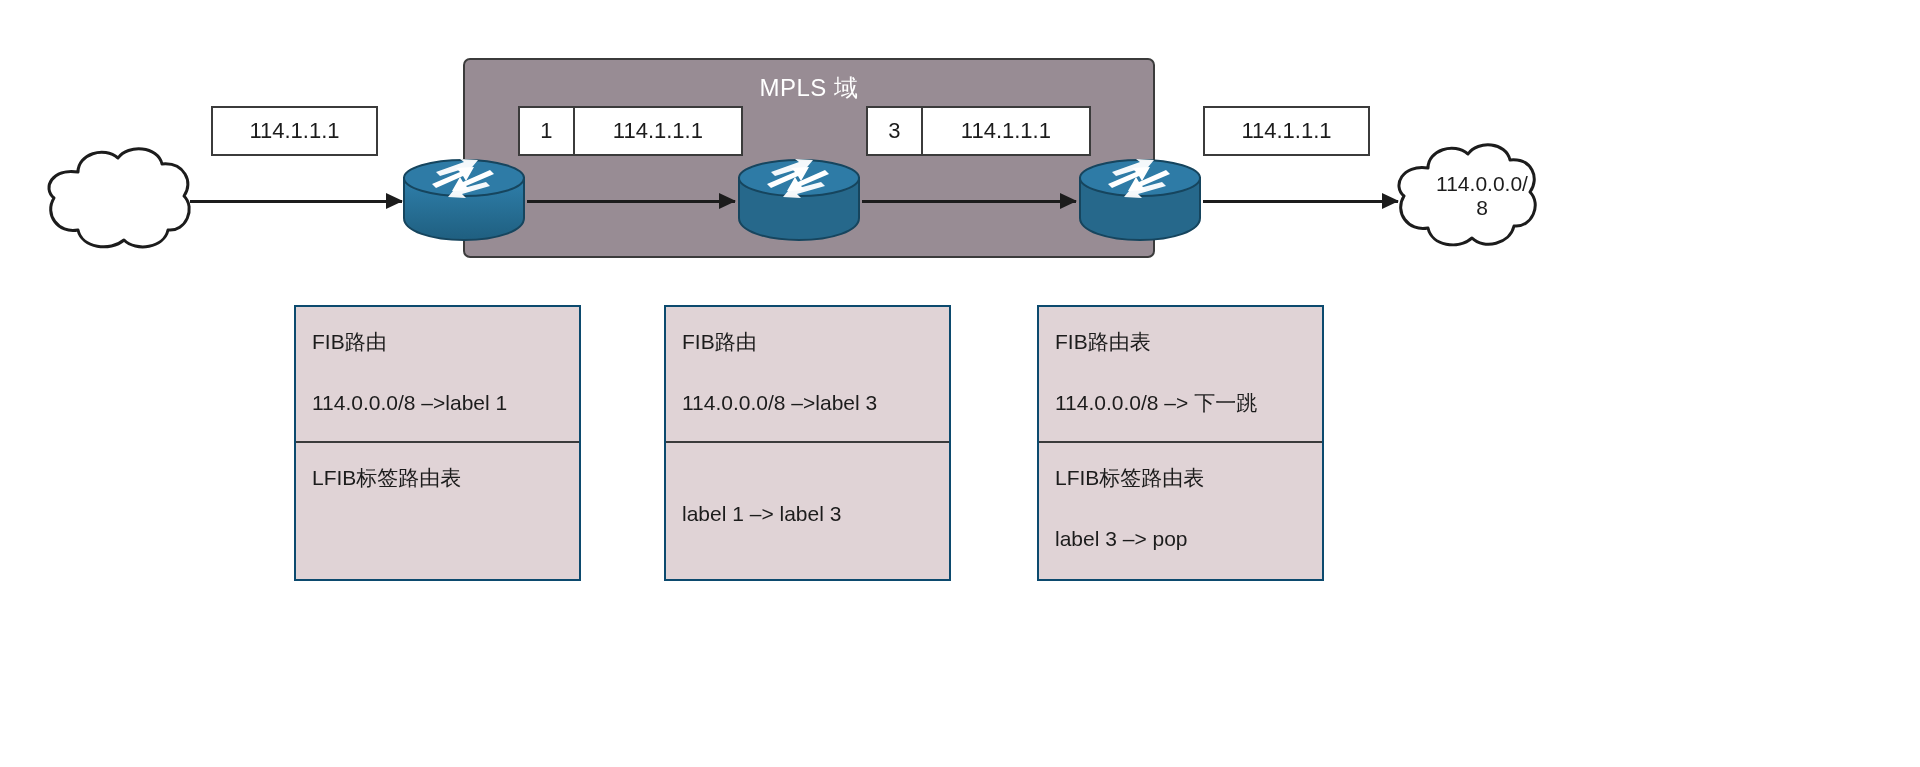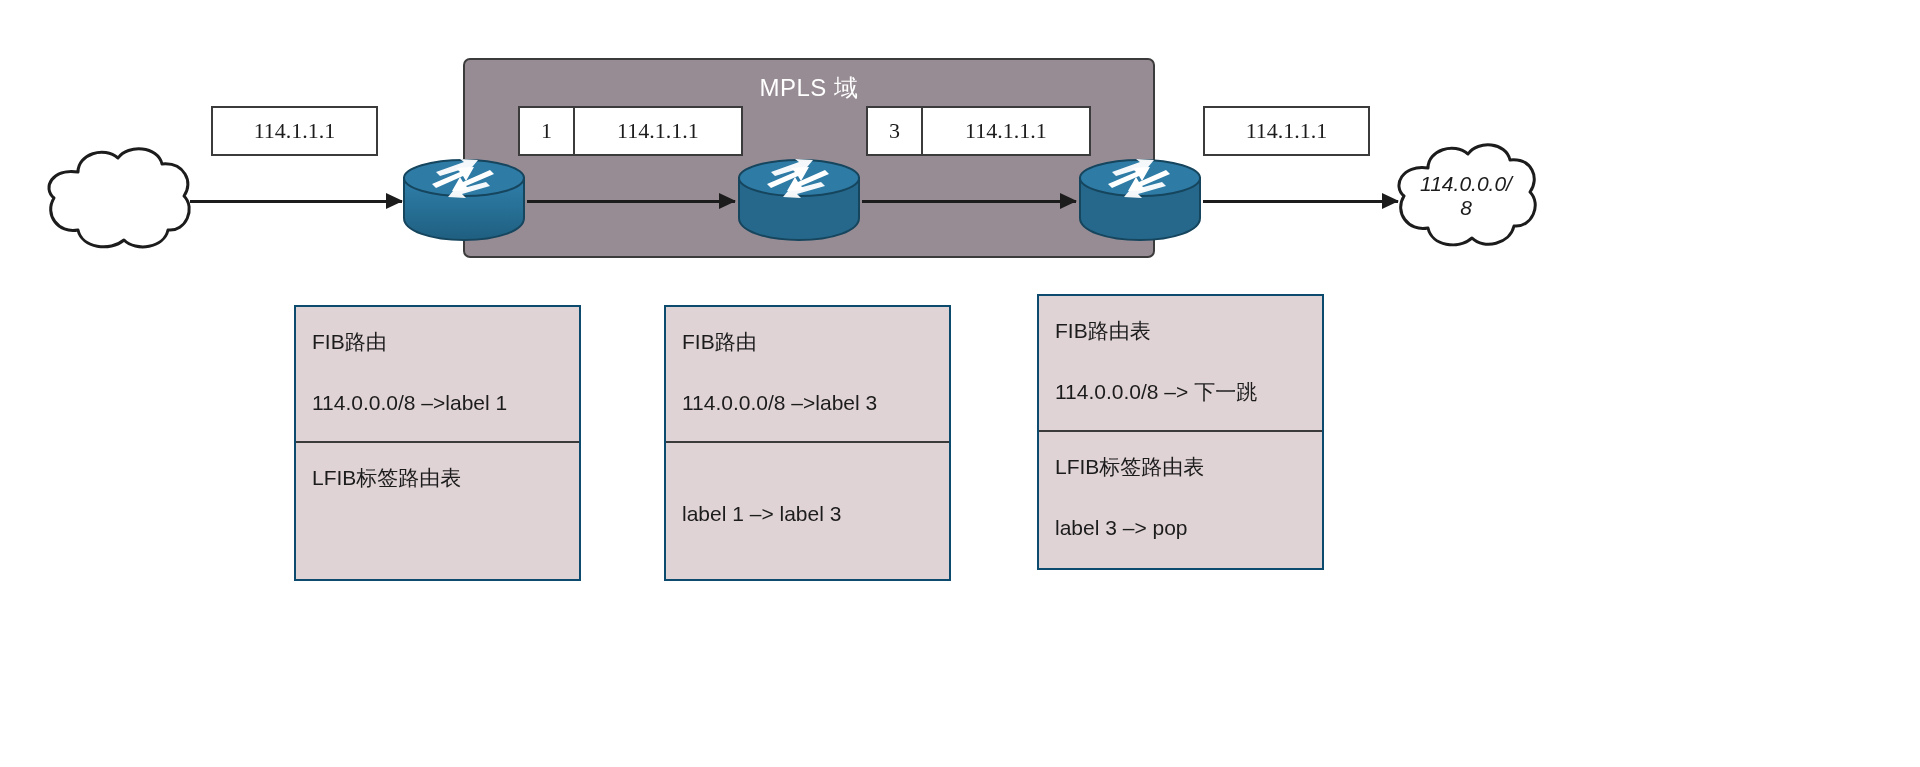--- a/index.html
+++ b/index.html
@@ -56,21 +56,20 @@
     height: 50px;
   }
   .pkt-cell {
     display: flex;
     align-items: center;
     justify-content: center;
     font-size: 22px;
     color: #1c1c1c;
     box-sizing: border-box;
     background: #ffffff;
-    font-family: Liberation Serif, serif;
   }
   .pkt-cell.lbl {
     width: 56px;
     border-right: 2px solid #3b3b3b;
   }
   .pkt-cell.ip {
     padding: 0 22px;
   }
 
   #pkt-ingress { left: 211px; top: 106px; width: 167px; }
@@ -96,28 +95,27 @@
   #router-3 { left: 1078px; top: 158px; }
 
   
   .cloud {
     position: absolute;
   }
   #cloud-left { left: 36px; top: 142px; width: 164px; height: 112px; }
   #cloud-right { left: 1390px; top: 140px; width: 152px; height: 116px; }
   .cloud-text {
     position: absolute;
-    left: 0;
+    left: 16px;
     width: 100%;
     text-align: center;
     font-size: 21px;
     color: #1c1c1c;
     line-height: 1.15;
     pointer-events: none;
-    font-style: italic;
   }
   #cloud-right .cloud-text { top: 32px; }
 
   
   .link {
     position: absolute;
     height: 3px;
     background: #1c1c1c;
   }
   .link::after {
@@ -139,21 +137,21 @@
   
   .ftable {
     position: absolute;
     border: 2px solid #0c4a6e;
     background: #e0d3d6;
     box-sizing: border-box;
     width: 287px;
   }
   #ftable-1 { left: 294px; top: 305px; height: 276px; }
   #ftable-2 { left: 664px; top: 305px; height: 276px; }
-  #ftable-3 { left: 1037px; top: 294px; height: 276px; }
+  #ftable-3 { left: 1037px; top: 305px; height: 276px; }
 
   .ftable-section {
     box-sizing: border-box;
     padding: 22px 16px 0 16px;
     height: 50%;
   }
   .ftable-section.top {
     border-bottom: 2px solid #3b3b3b;
   }
   .ftable-line {

